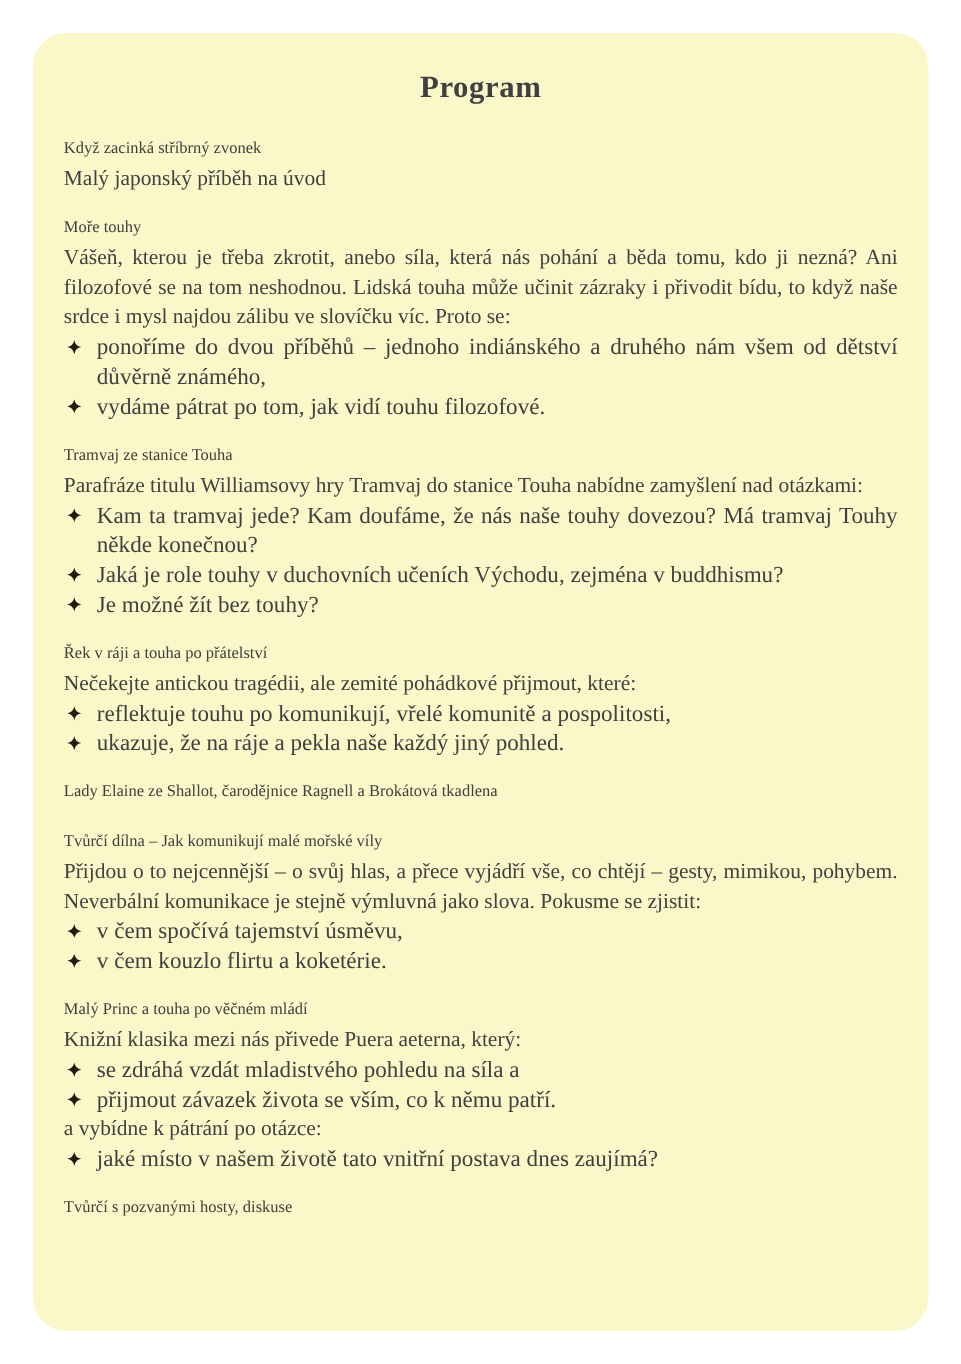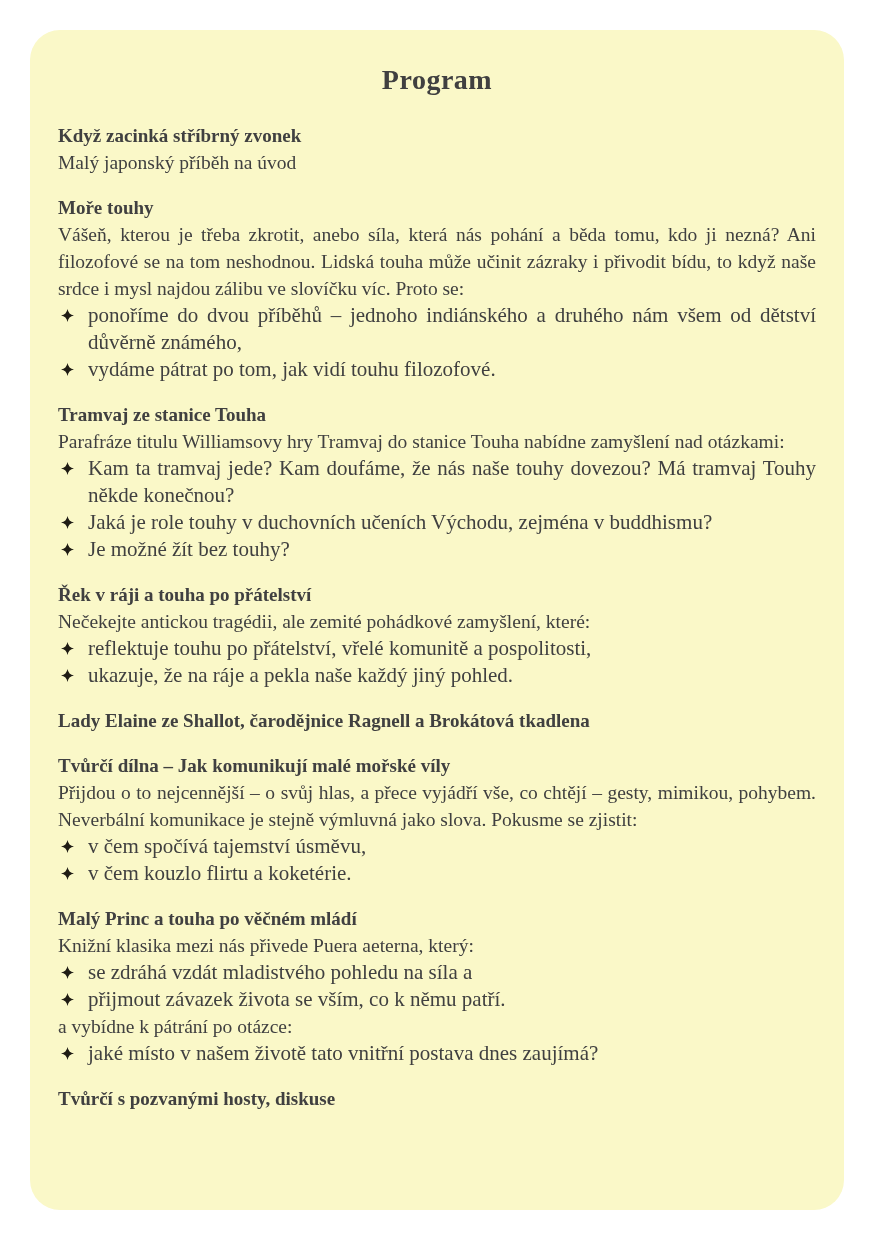--- a/index.html
+++ b/index.html
@@ -36,22 +36,22 @@
     margin: 10px 0 26px 0;
     letter-spacing: 0.5px;
   }
   .section {
     margin-top: 18px;
   }
   .section:first-of-type {
     margin-top: 0;
   }
   .section-heading {
-    font-size: 19px;
-    font-weight: bold;
+    font-size: 15px;
+    font-weight: normal;
     line-height: 27px;
     margin: 0;
   }
   .para {
     font-size: 19.5px;
     line-height: 27px;
     margin: 0;
     text-align: justify;
   }
   .bullet-item {
@@ -129,28 +129,28 @@
             <span class="bullet-icon">
               <svg width="13" height="15" viewBox="0 0 24 24" aria-hidden="true">
                 <path d="M12 0 Q13.7 10.3 24 12 Q13.7 13.7 12 24 Q10.3 13.7 0 12 Q10.3 10.3 12 0 Z" fill="#1f1c14"></path>
               </svg>
             </span>
             <span class="bullet-text">Je možné žít bez touhy?</span>
           </div>
         </section>
         <section class="section">
           <h2 class="section-heading">Řek v ráji a touha po přátelství</h2>
-          <p class="para">Nečekejte antickou tragédii, ale zemité pohádkové zamyšlení, které:</p>
-          <div class="bullet-item">
-            <span class="bullet-icon">
-              <svg width="13" height="15" viewBox="0 0 24 24" aria-hidden="true">
-                <path d="M12 0 Q13.7 10.3 24 12 Q13.7 13.7 12 24 Q10.3 13.7 0 12 Q10.3 10.3 12 0 Z" fill="#1f1c14"></path>
-              </svg>
-            </span>
-            <span class="bullet-text">reflektuje touhu po přátelství, vřelé komunitě a pospolitosti,</span>
+          <p class="para">Nečekejte antickou tragédii, ale zemité pohádkové přijmout, které:</p>
+          <div class="bullet-item">
+            <span class="bullet-icon">
+              <svg width="13" height="15" viewBox="0 0 24 24" aria-hidden="true">
+                <path d="M12 0 Q13.7 10.3 24 12 Q13.7 13.7 12 24 Q10.3 13.7 0 12 Q10.3 10.3 12 0 Z" fill="#1f1c14"></path>
+              </svg>
+            </span>
+            <span class="bullet-text">reflektuje touhu po komunikují, vřelé komunitě a pospolitosti,</span>
           </div>
           <div class="bullet-item">
             <span class="bullet-icon">
               <svg width="13" height="15" viewBox="0 0 24 24" aria-hidden="true">
                 <path d="M12 0 Q13.7 10.3 24 12 Q13.7 13.7 12 24 Q10.3 13.7 0 12 Q10.3 10.3 12 0 Z" fill="#1f1c14"></path>
               </svg>
             </span>
             <span class="bullet-text">ukazuje, že na ráje a pekla naše každý jiný pohled.</span>
           </div>
         </section>

